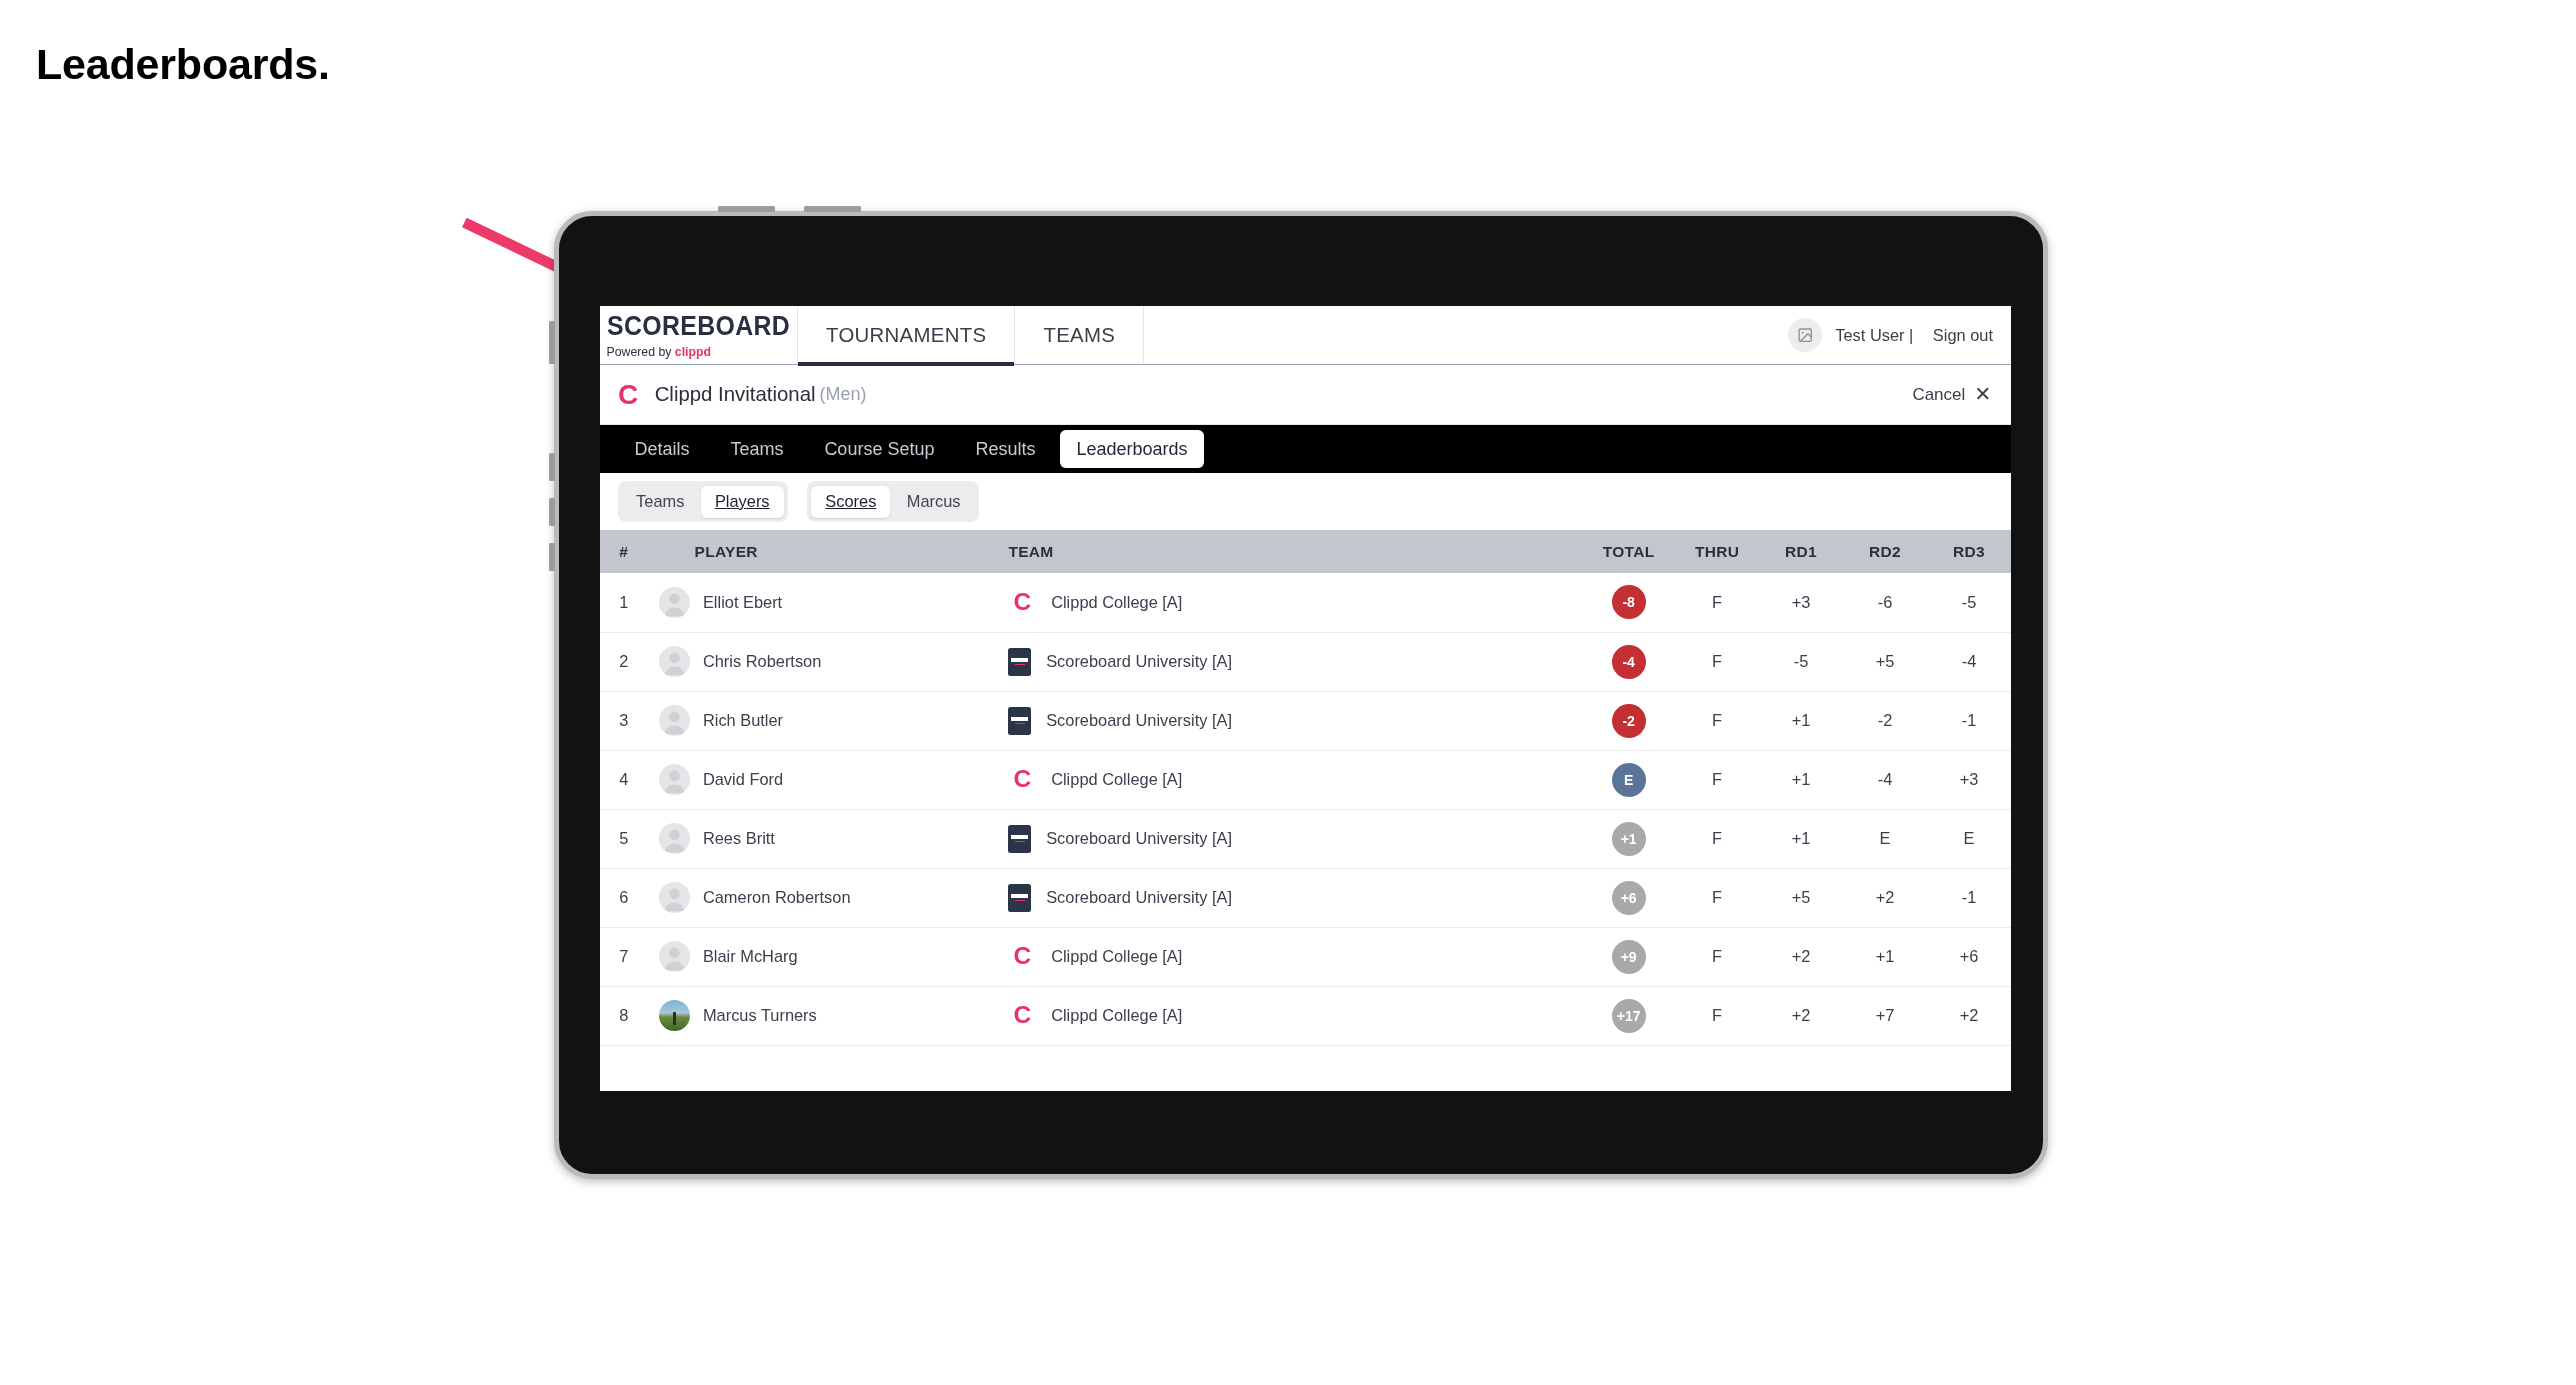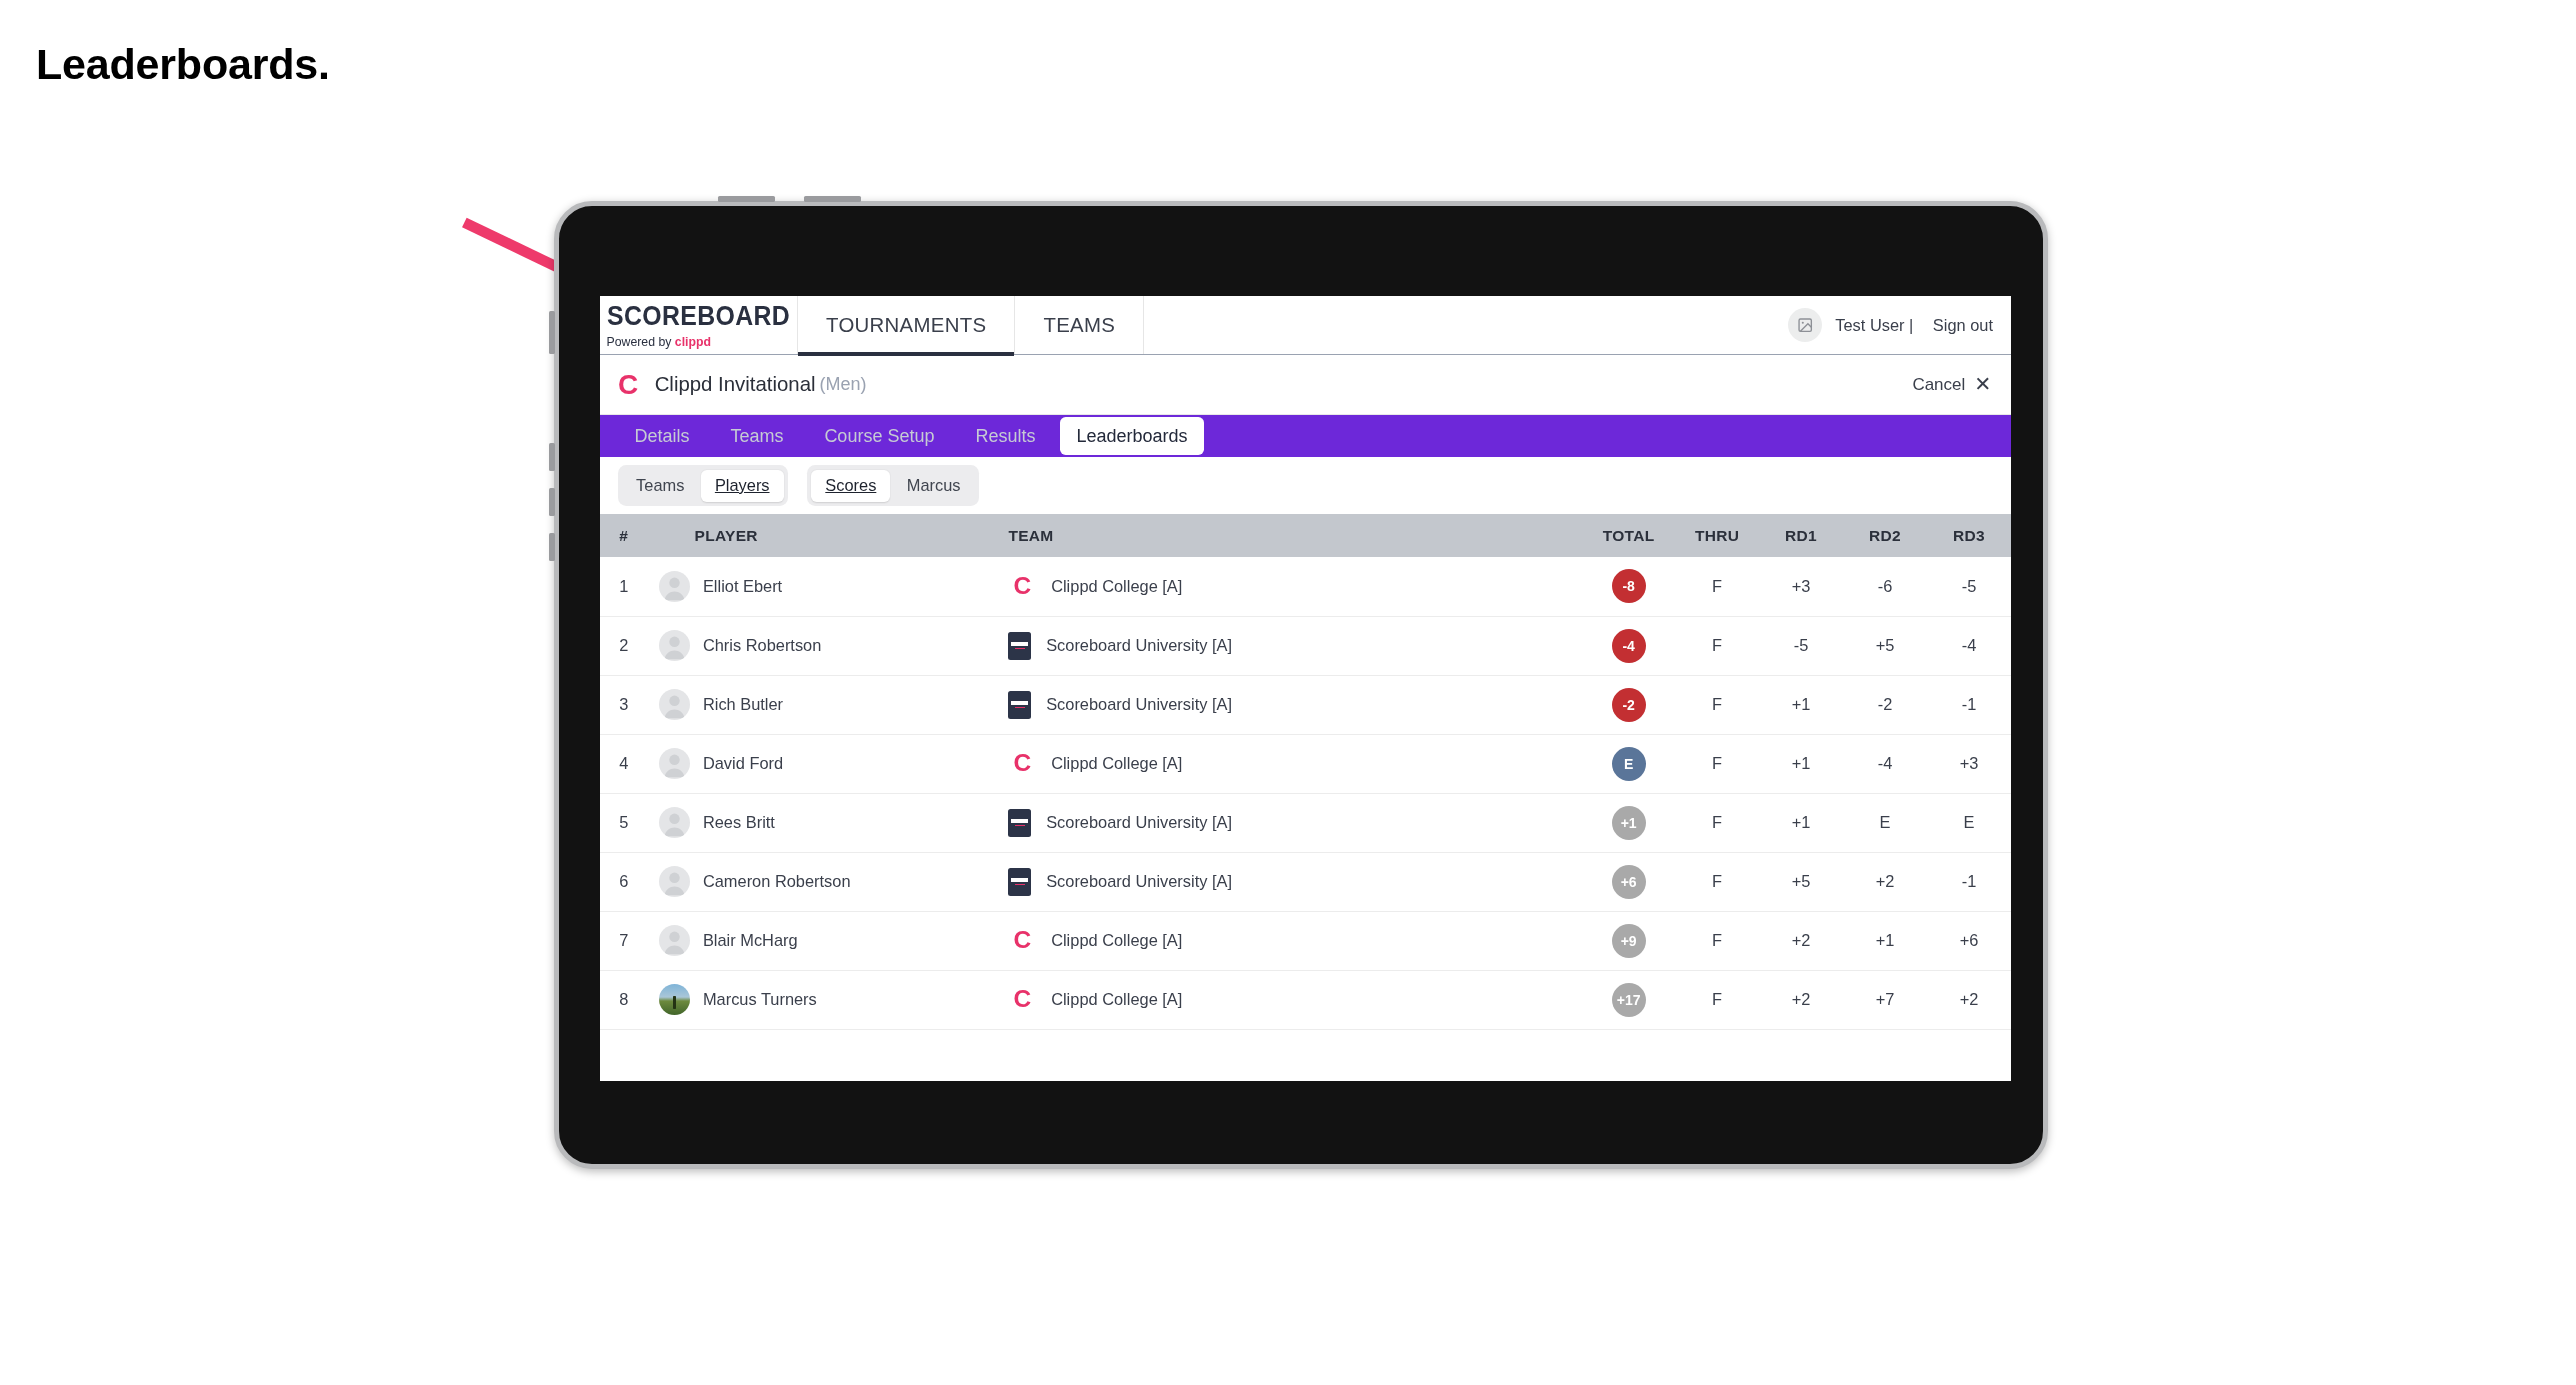--- a/index.html
+++ b/index.html
@@ -22,21 +22,21 @@
     letter-spacing: -0.2px;
   }
   .caption .bold { font-weight: bold; }
 
   
   .arrow-svg { position: absolute; left: 0; top: 0; width: 2576px; height: 1386px; pointer-events: none; }
 
   
   .tablet {
     position: absolute;
-    left: 554px; top: 201px;
+    left: 554px; top: 211px;
     width: 1494px; height: 968px;
     background: #121212;
     border-radius: 38px;
     border: 5.7px solid #b9babc;
     box-shadow: 0 2.5px 8.2px rgba(0,0,0,.25);
   }
   .tab-btn-top {
     position: absolute; background: #9a9b9e; border-radius: 1.6px; height: 5.7px; top: -9.8px;
   }
   .tab-btn-left {
@@ -125,21 +125,21 @@
   .t-title { font-size: 20.4px; color: #2b2f39; }
   .t-gender { font-size: 18px; color: #9aa2b1; margin-left: 4px; }
   .cancel {
     margin-left: auto; display: flex; align-items: center; gap: 9px;
     font-size: 17px; color: #3a3f4b;
   }
   .cancel-x { font-size: 20.4px; line-height: 1; }
 
   
   .tabstrip {
-    height: 42px; background: #6d28d9;
+    height: 48px; background: #000000;
     display: flex; align-items: center; gap: 8.2px;
     padding: 0 18px;
   }
   .tabstrip-item {
     font-size: 18px; color: #c6cbd4;
     padding: 8.2px 16.4px; border-radius: 5.7px;
   }
   .tabstrip-item.active { background: #ffffff; color: #23293a; }
 
   

